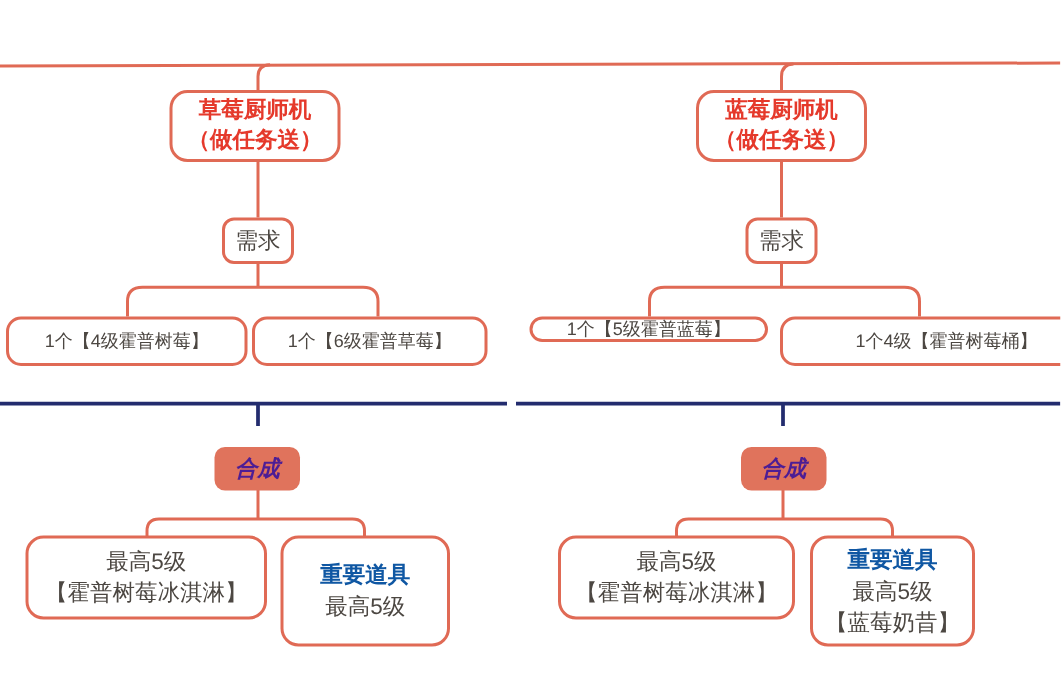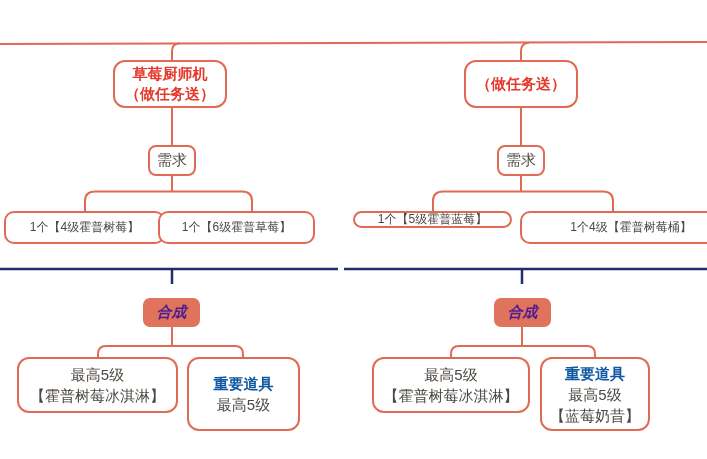--- a/index.html
+++ b/index.html
@@ -104,38 +104,39 @@
     <div>（做任务送）</div>
   </div>
 
   <div class="node need-node" style="left:148px;top:145px;width:48px;height:31px">
     <div>需求</div>
   </div>
 
   <div class="node req-node" style="left:4px;top:211px;width:161px;height:33px">
     <div>1个【4级霍普树莓】</div>
   </div>
-  <div class="node req-node" style="left:158px;top:211px;width:157px;height:33px">
+  <div class="node req-node" style="left:168px;top:211px;width:157px;height:33px">
     <div>1个【6级霍普草莓】</div>
   </div>
 
   <div class="node synth-node" style="left:143px;top:298px;width:57px;height:29px">
     <div>合成</div>
   </div>
 
   <div class="node out-node" style="left:17px;top:357px;width:161px;height:56px">
     <div>最高5级</div>
     <div>【霍普树莓冰淇淋】</div>
   </div>
   <div class="node out-node" style="left:187px;top:357px;width:113px;height:74px">
     <div class="important-tag">重要道具</div>
     <div>最高5级</div>
   </div>
 
   <div class="node root-node" style="left:464px;top:60px;width:114px;height:48px">
+    <div>蓝莓厨师机</div>
     <div>（做任务送）</div>
   </div>
 
   <div class="node need-node" style="left:497px;top:145px;width:48px;height:31px">
     <div>需求</div>
   </div>
 
   <div class="node req-node" style="left:353px;top:211px;width:159px;height:17px">
     <div>1个【5级霍普蓝莓】</div>
   </div>

